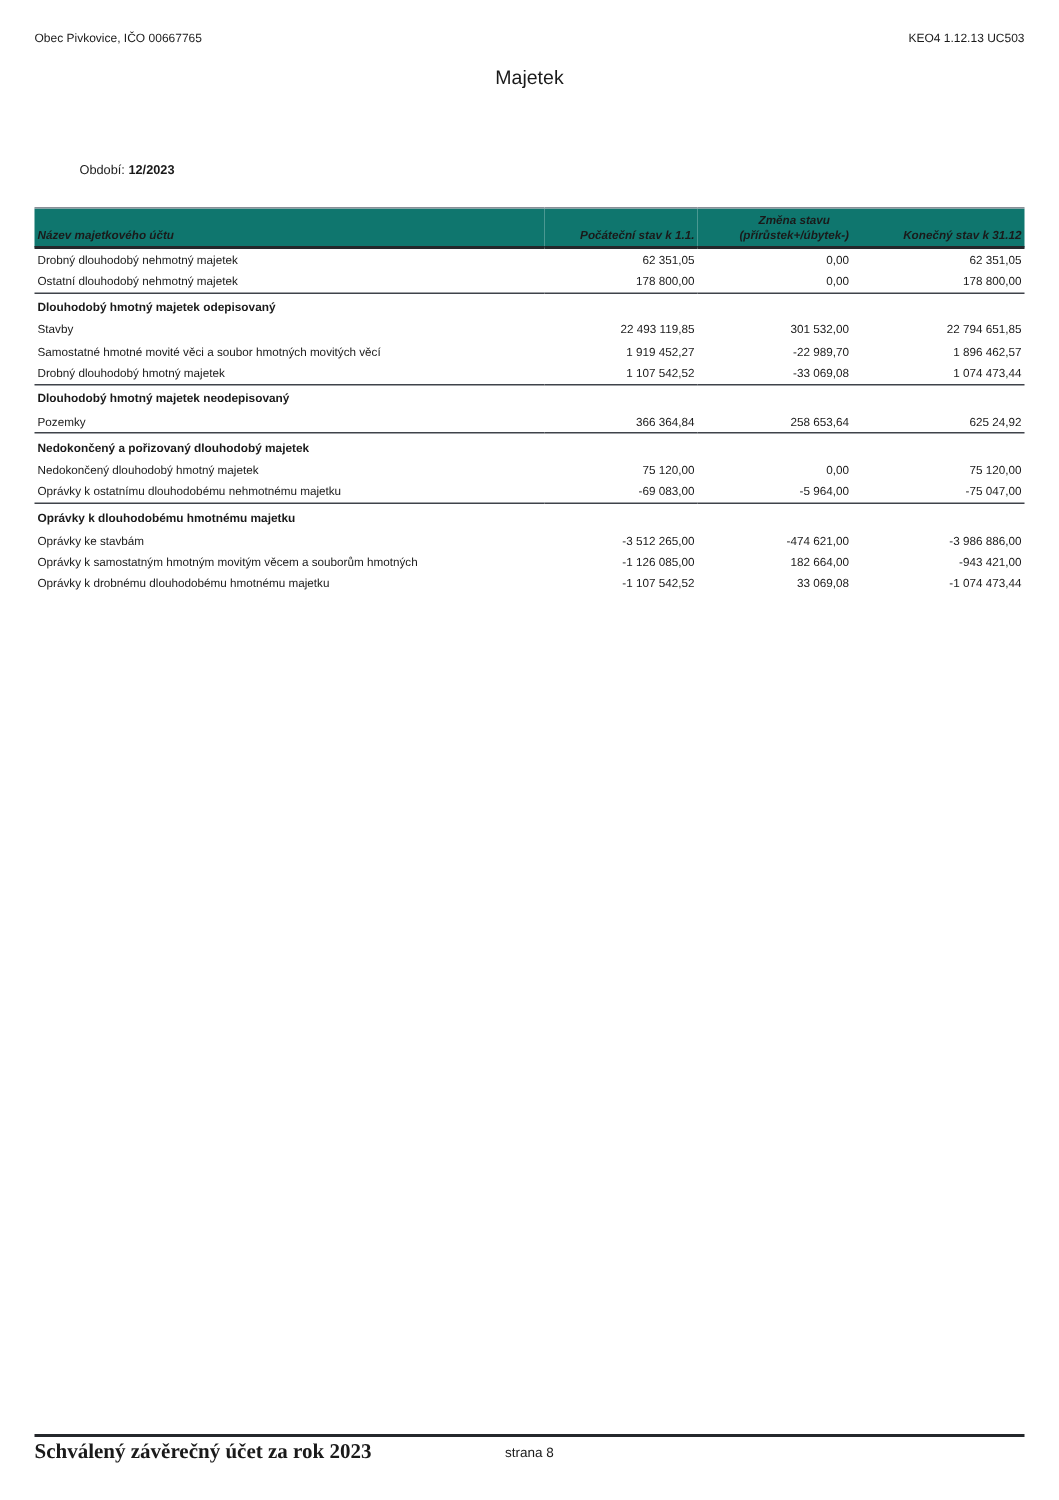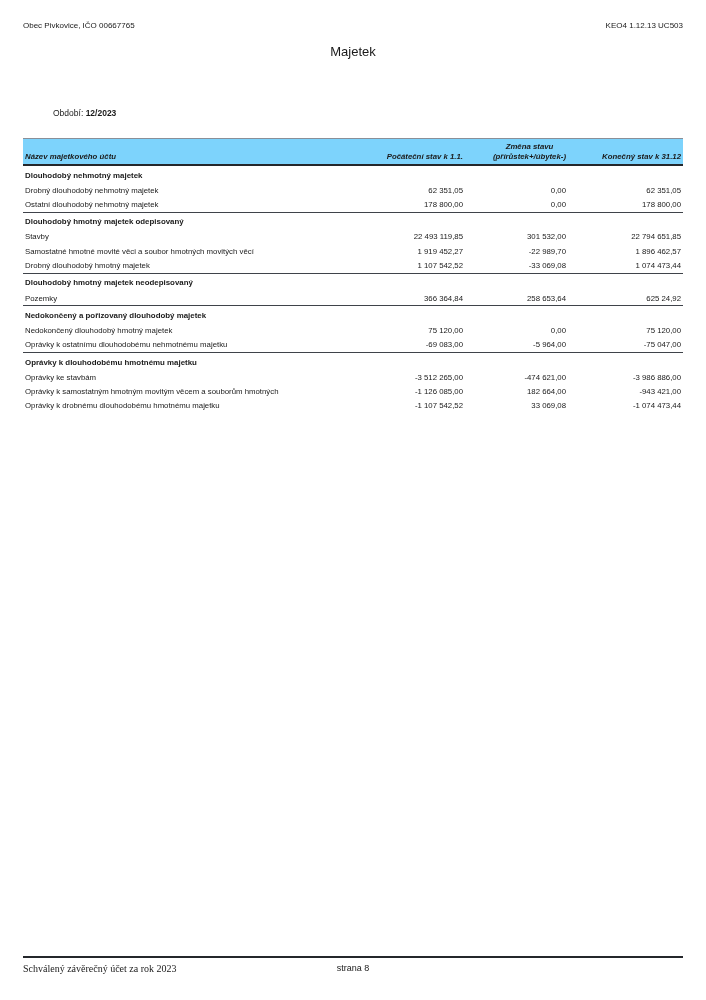--- a/index.html
+++ b/index.html
@@ -41,21 +41,21 @@
     table-layout: fixed;
     width: 660px;
     margin: 20px 0 0 23px;
   }
   col.c-name    { width: 340px; }
   col.c-initial { width: 102px; }
   col.c-change  { width: 103px; }
   col.c-final   { width: 115px; }
 
   thead th {
-    background: #7dd3fc;
+    background: #0f766e;
     border-top: 1px solid #8a8f98;
     border-bottom: 2px solid #24272b;
     font-size: 7.8px;
     font-style: italic;
     font-weight: bold;
     vertical-align: bottom;
     padding: 3px 2px 3px 0;
     line-height: 9.5px;
     white-space: nowrap;
   }
@@ -87,22 +87,23 @@
   .doc-footer {
     position: absolute;
     left: 23px;
     width: 660px;
     top: 956px;
     border-top: 2px solid #24272b;
   }
   .footer-left {
     display: inline-block;
     font-family: "Liberation Serif", serif;
-    font-size: 10px;
+    font-size: 14px;
     padding-top: 3px;
+    font-weight: bold;
   }
   .footer-center {
     position: absolute;
     left: 50%;
     transform: translateX(-50%);
     top: 5px;
     font-size: 9px;
   }
 </style>
 </head>
@@ -132,23 +133,20 @@
       <th class="name-col">Název majetkového účtu</th>
       <th class="num-col">Počáteční stav k 1.1.</th>
       <th class="change-col">
         <span class="inner"><span>Změna stavu</span><br>
         <span>(přírůstek+/úbytek-)</span></span>
       </th>
       <th class="num-col">Konečný stav k 31.12</th>
     </tr>
   </thead>
   <tbody id="table-body">
-      <tr class="section-row">
-        <th colspan="4" class="section-title">Dlouhodobý nehmotný majetek</th>
-      </tr>
       <tr class="data-row">
         <td class="name-cell">Drobný dlouhodobý nehmotný majetek</td>
         <td class="num-cell">62 351,05</td>
         <td class="num-cell">0,00</td>
         <td class="num-cell">62 351,05</td>
       </tr>
       <tr class="data-row">
         <td class="name-cell">Ostatní dlouhodobý nehmotný majetek</td>
         <td class="num-cell">178 800,00</td>
         <td class="num-cell">0,00</td>

